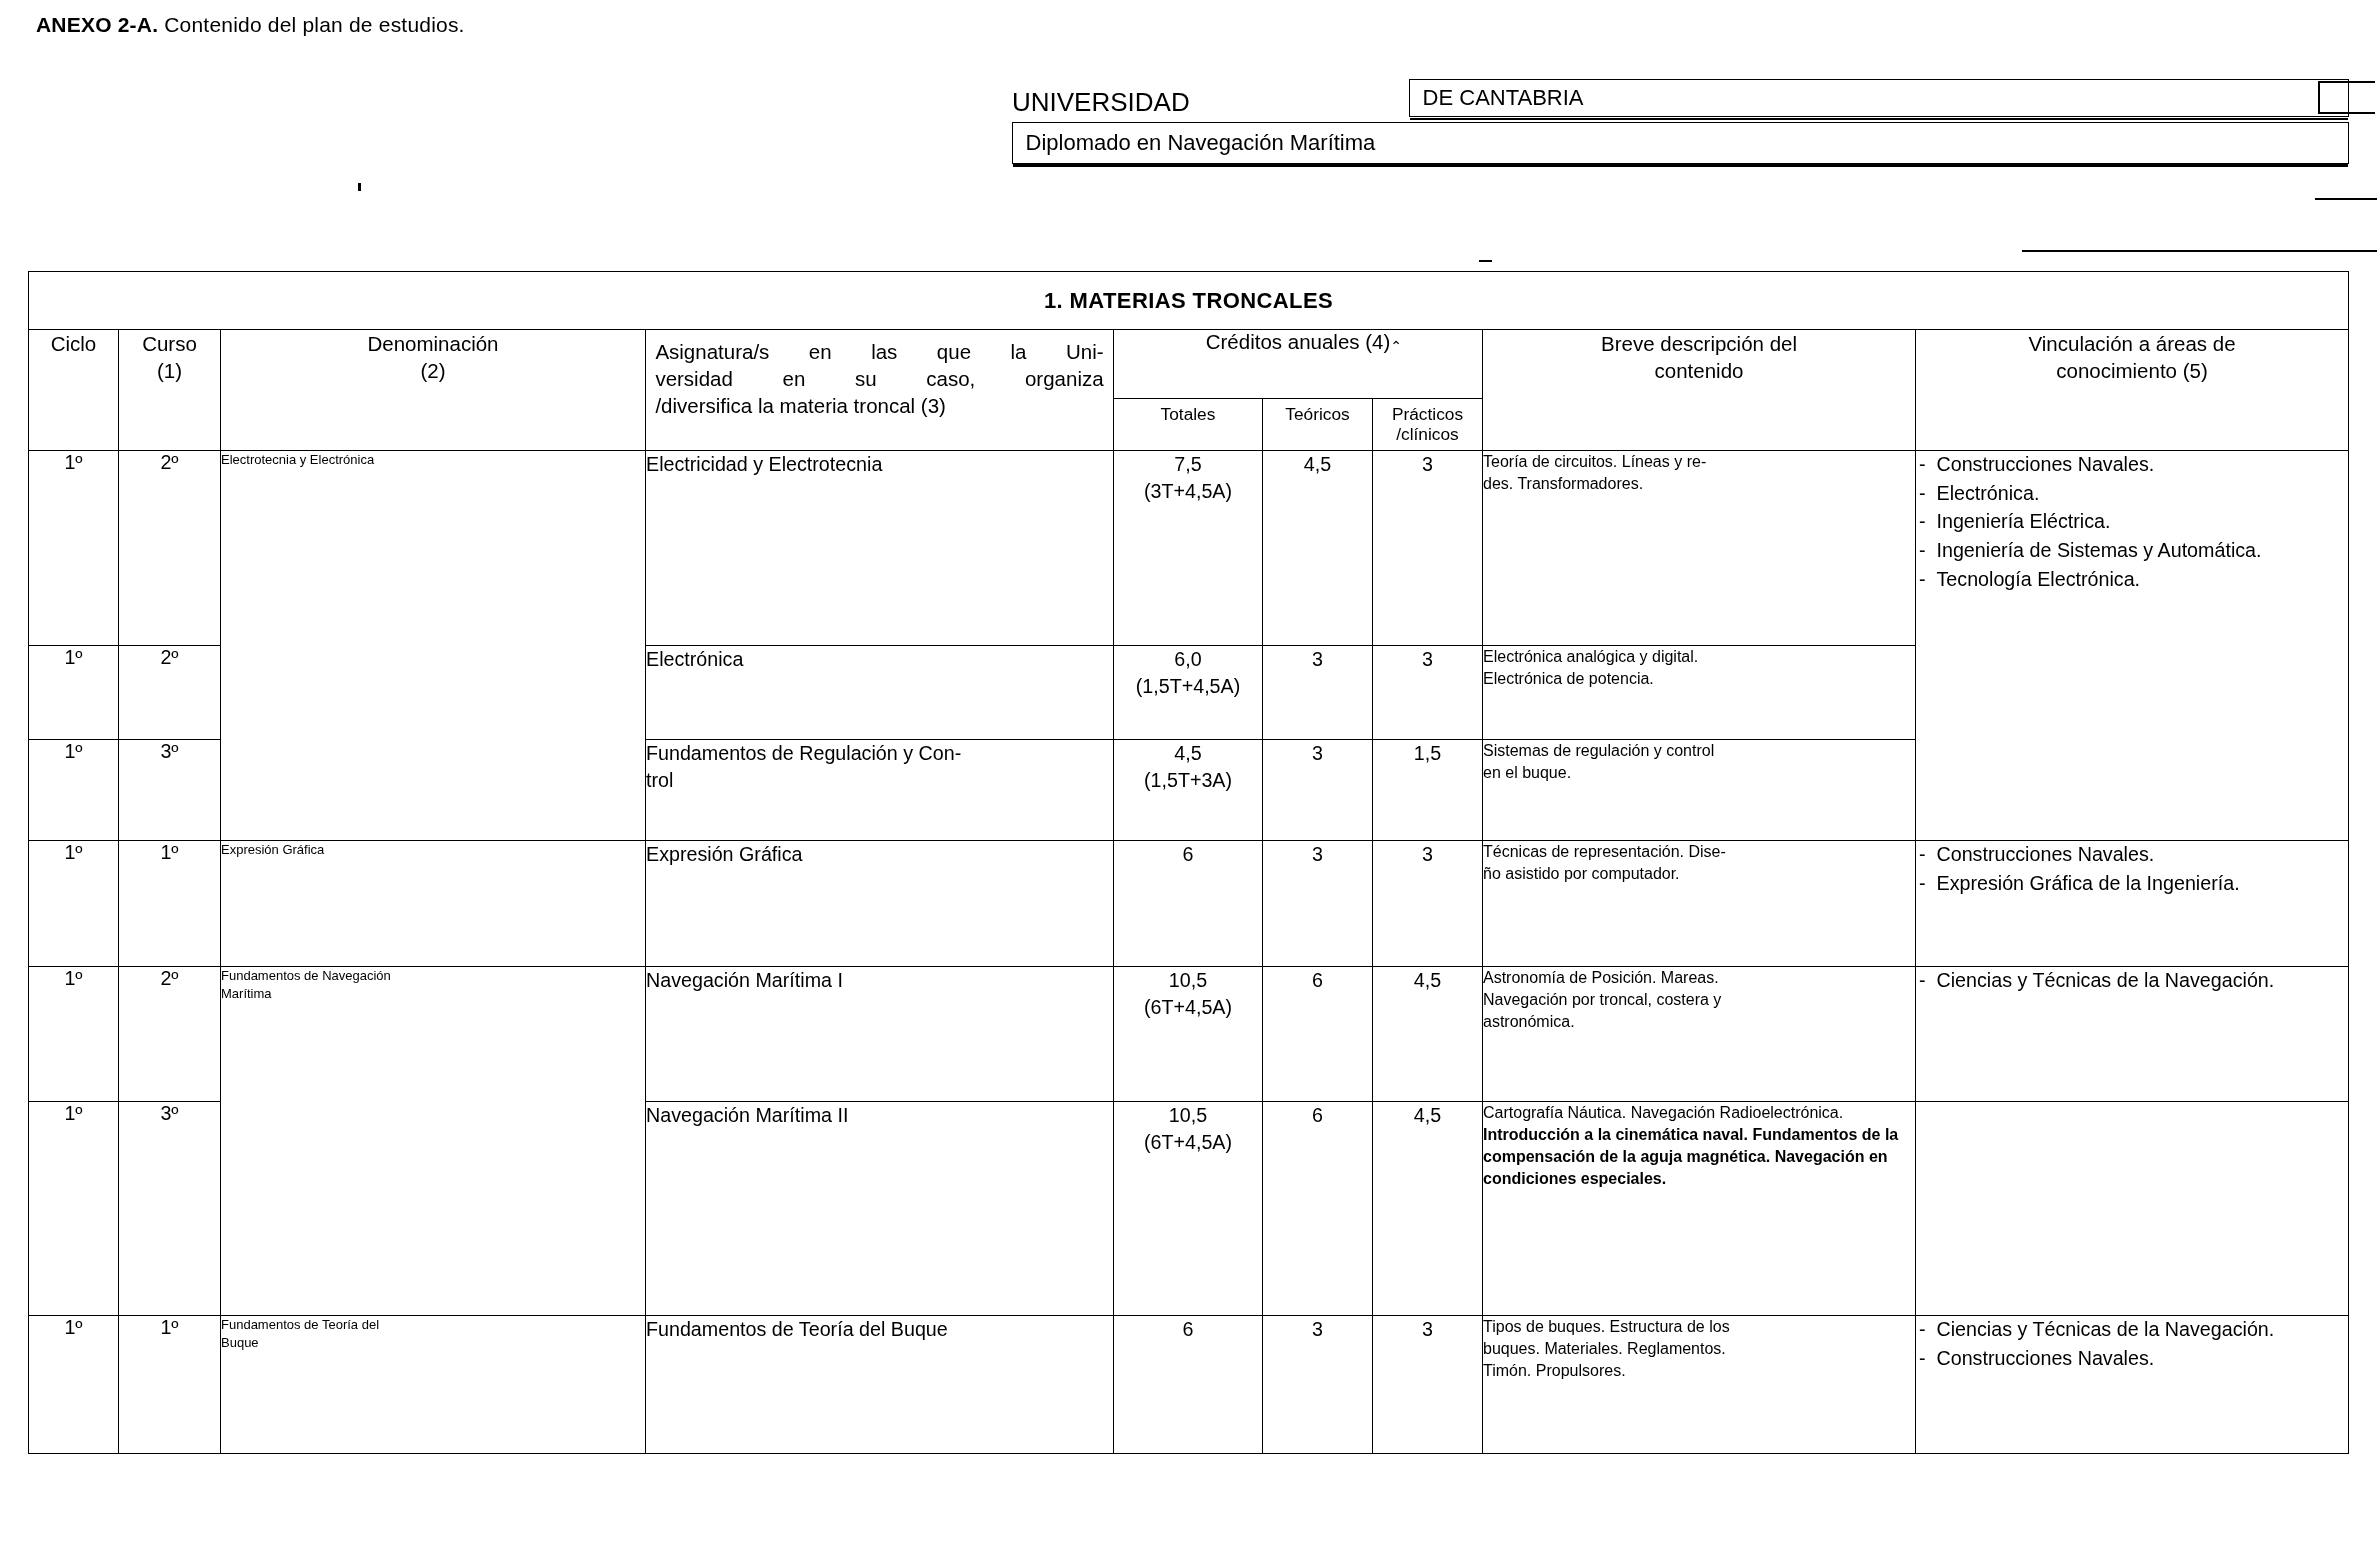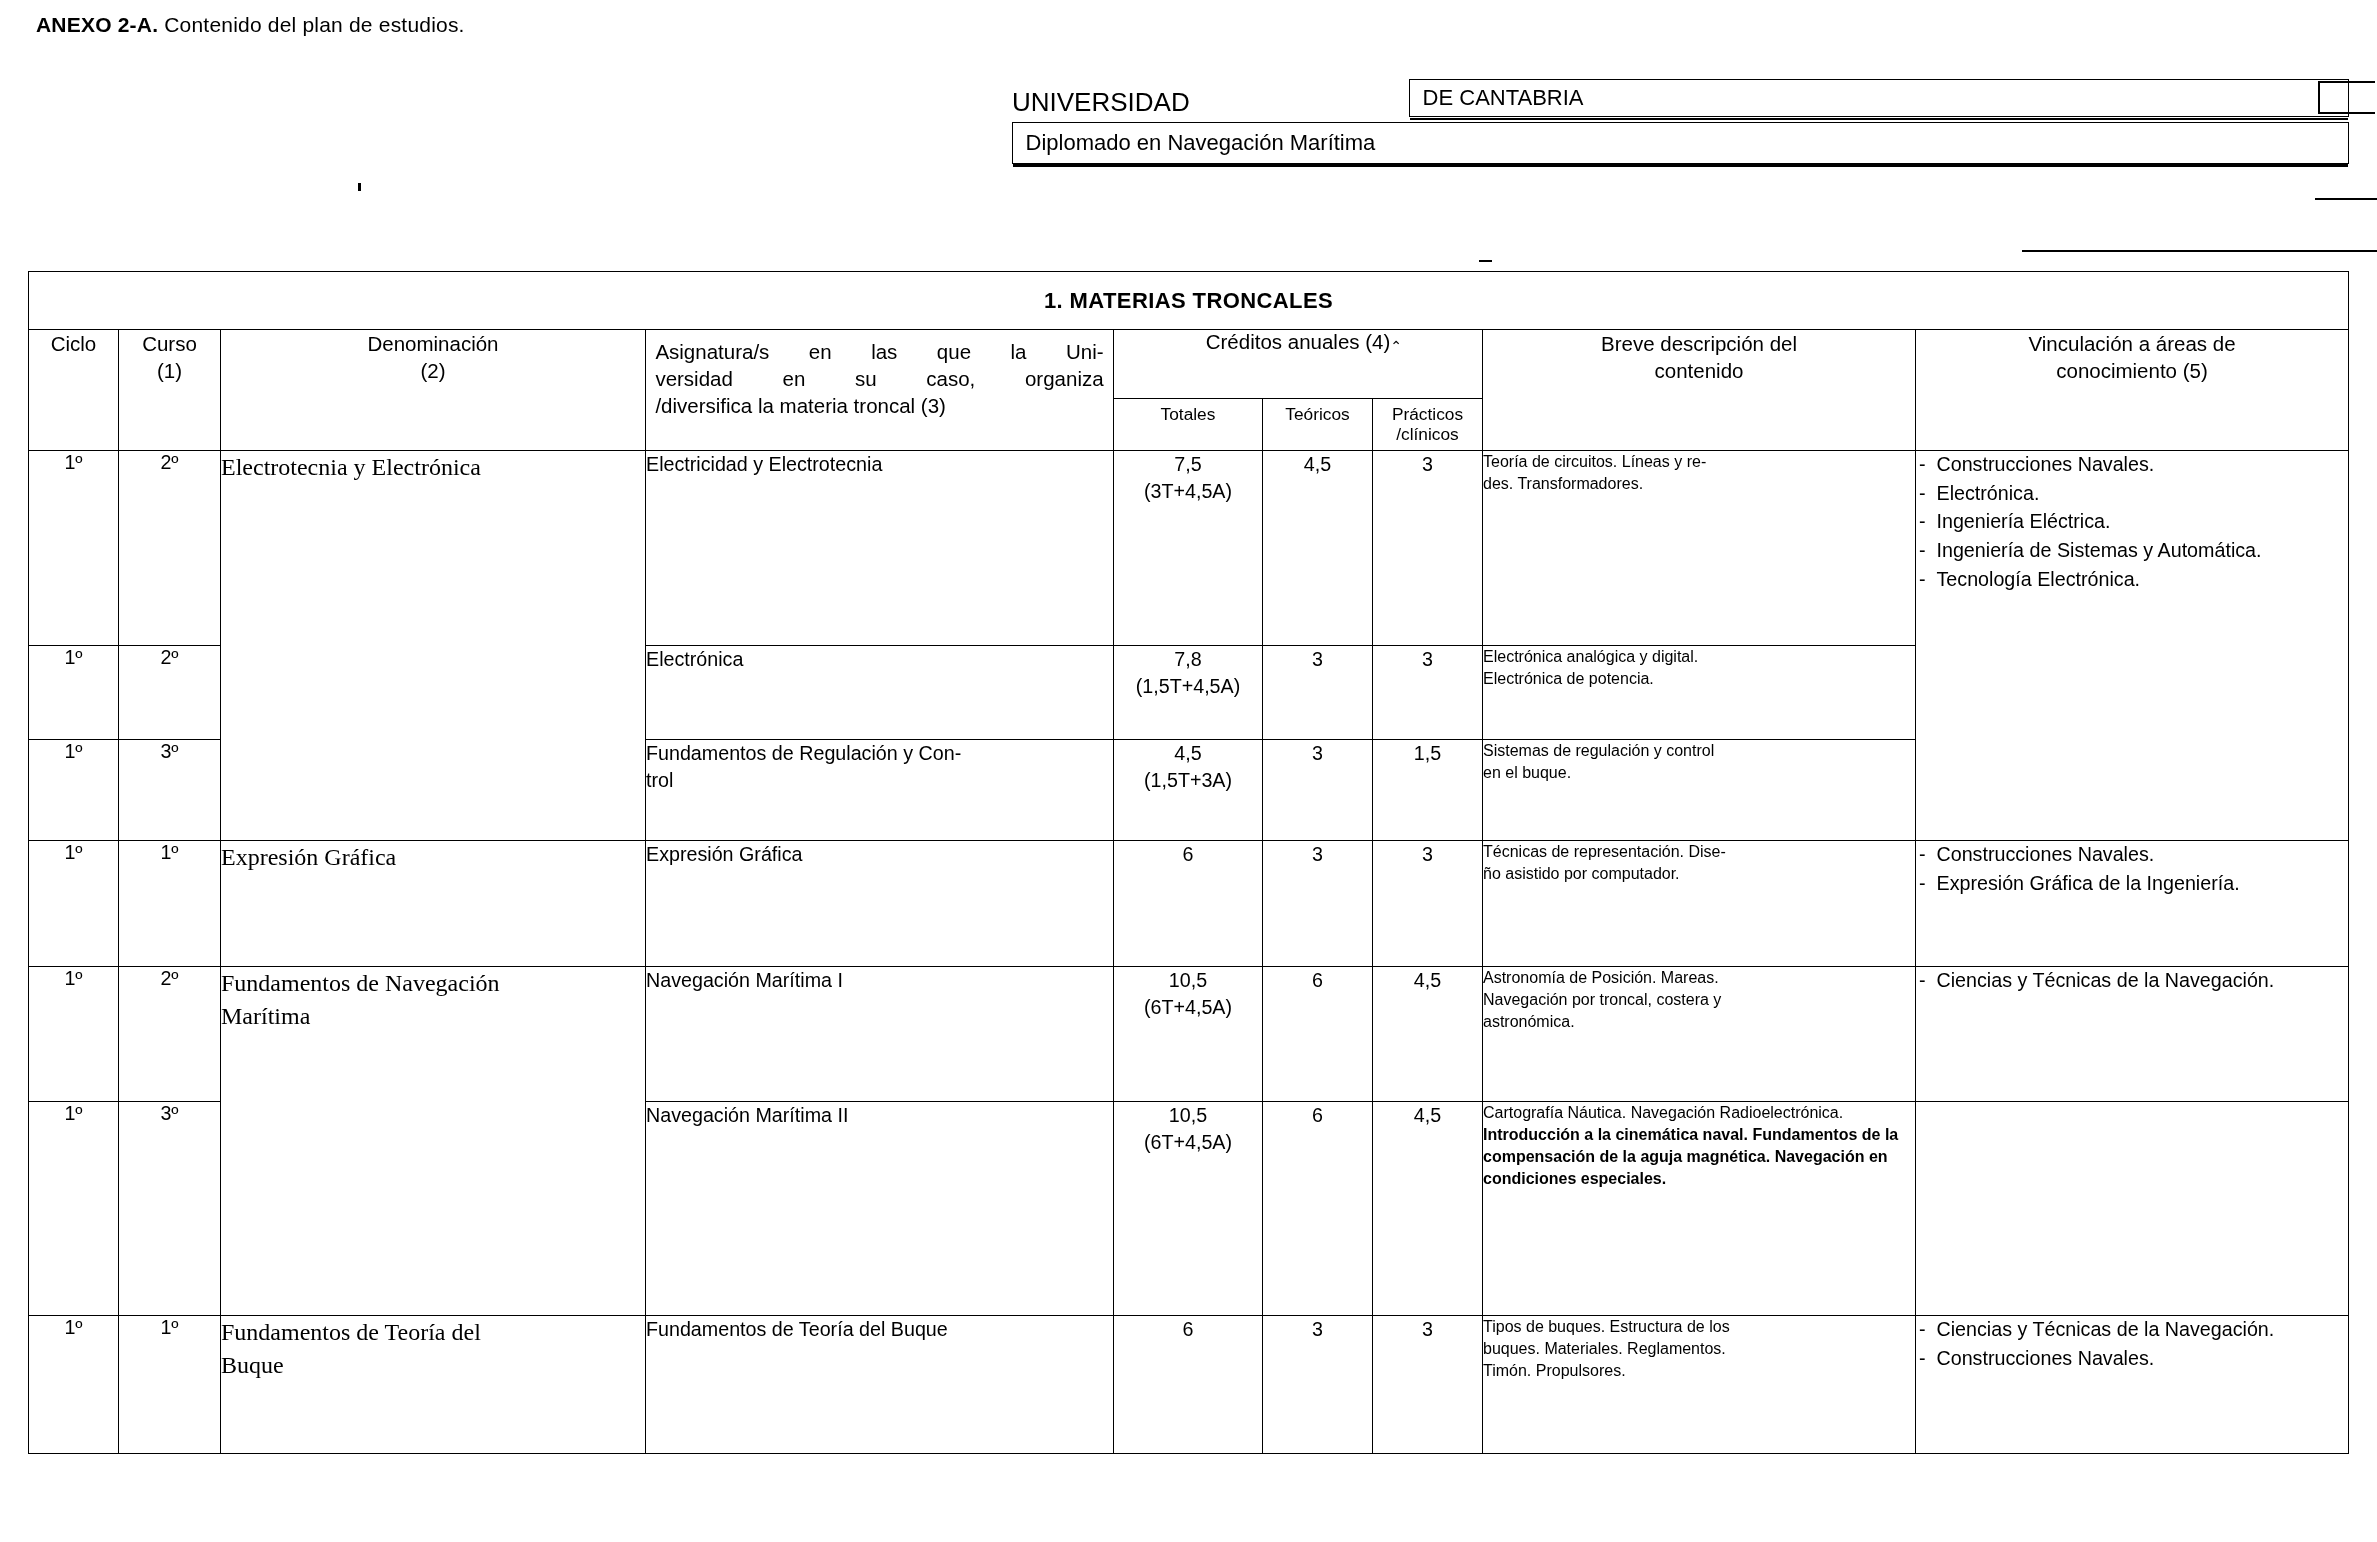--- a/index.html
+++ b/index.html
@@ -153,23 +153,22 @@
 
   
   td.c-ciclo, td.c-curso {
     text-align: center;
     padding-top: 9.4px;
     font-size: 19.7px;
   }
   td.c-denom {
     padding: 9.4px 0 9.4px 11px;
     font-weight: bold;
-    font-size: 24px;
+    font-size: 13px;
     line-height: 1.36;
-    font-family: Liberation Serif, serif;
   }
   td.c-asig {
     padding: 9.4px 7.9px 9.4px 6.3px;
     font-size: 19.7px;
     line-height: 1.36;
   }
   td.c-tot, td.c-teo, td.c-pra {
     text-align: center;
     padding-top: 9.4px;
     font-size: 19.7px;
@@ -310,21 +309,21 @@
           <li>Tecnología Electrónica.</li>
         </ul>
       </td>
     </tr>
 
     <tr style="height:94px">
       <td class="c-ciclo">1º</td>
       <td class="c-curso">2º</td>
       <td class="c-asig">Electrónica</td>
       <td class="c-tot">
-        <div>7,8</div>
+        <div>6,0</div>
         <div>(1,5T+4,5A)</div>
       </td>
       <td class="c-teo">3</td>
       <td class="c-pra">3</td>
       <td class="c-desc">
         <div>Electrónica analógica y digital.</div>
         <div>Electrónica de potencia.</div>
       </td>
     </tr>
 

